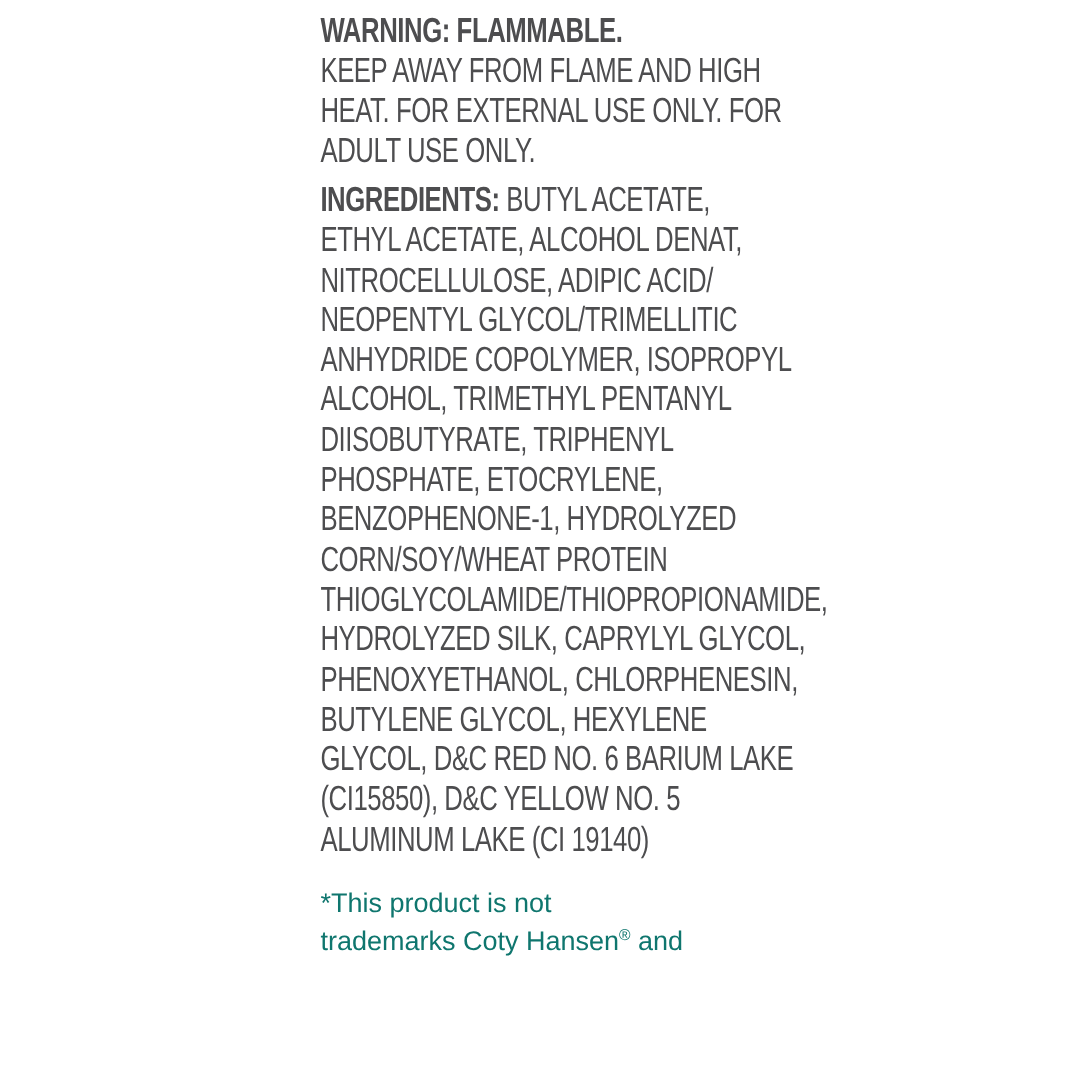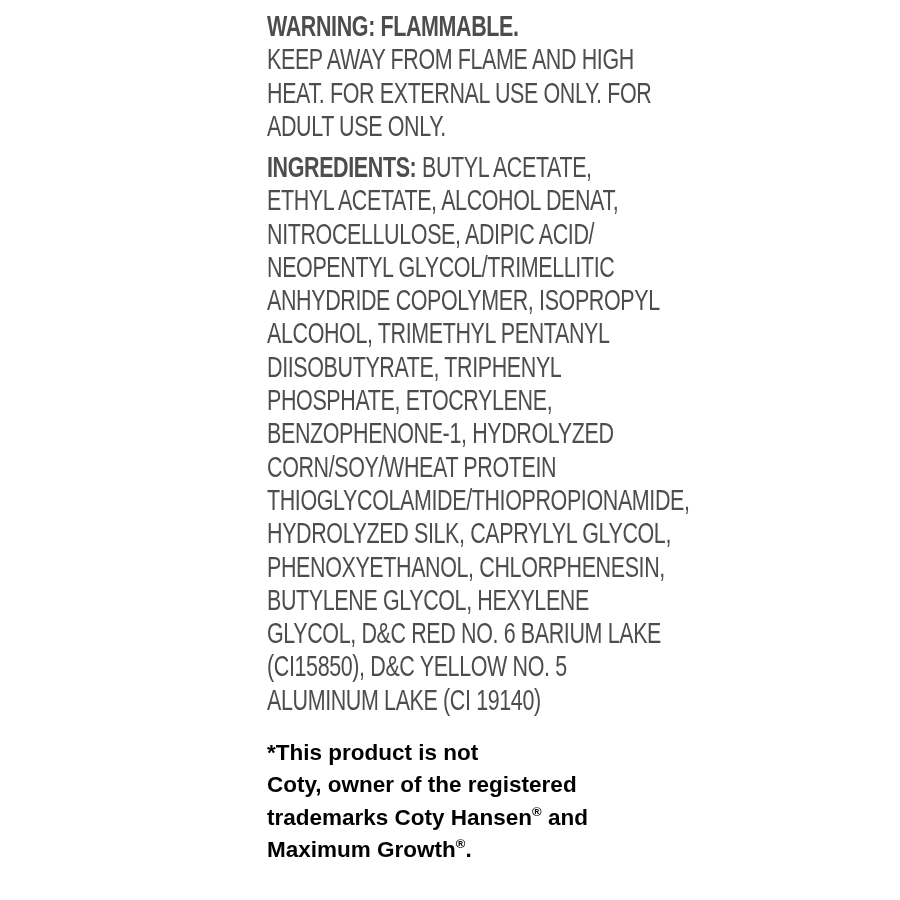--- a/index.html
+++ b/index.html
@@ -47,23 +47,22 @@
       left: 0;
       top: 141px;
     }
     .disclaimer-block {
       position: absolute;
       left: 0;
       top: 727px;
       font-family: "Liberation Sans", sans-serif;
       font-size: 22.5px;
       line-height: 32.3px;
-      color: #000000;
+      color: #0f766e;
       white-space: nowrap;
-      font-weight: bold;
     }
     .disclaimer-block .line {
       display: block;
     }
     sup.reg {
       font-size: 13px;
       vertical-align: 9px;
       line-height: 0;
     }
   </style>
@@ -94,18 +93,16 @@
     <span class="line">HYDROLYZED SILK, CAPRYLYL GLYCOL,</span>
     <span class="line">PHENOXYETHANOL, CHLORPHENESIN,</span>
     <span class="line">BUTYLENE GLYCOL, HEXYLENE</span>
     <span class="line">GLYCOL, D&amp;C RED NO. 6 BARIUM LAKE</span>
     <span class="line">(CI15850), D&amp;C YELLOW NO. 5</span>
     <span class="line">ALUMINUM LAKE (CI 19140)</span>
   </div>
 
   <div class="disclaimer-block">
     <span class="line">*This product is not</span>
-    <span class="line">Coty, owner of the registered</span>
     <span class="line"><span>trademarks Coty Hansen</span><sup class="reg">®</sup><span> and</span></span>
-    <span class="line"><span>Maximum Growth</span><sup class="reg">®</sup><span>.</span></span>
   </div>
 
 </div>
 
 </body></html>

